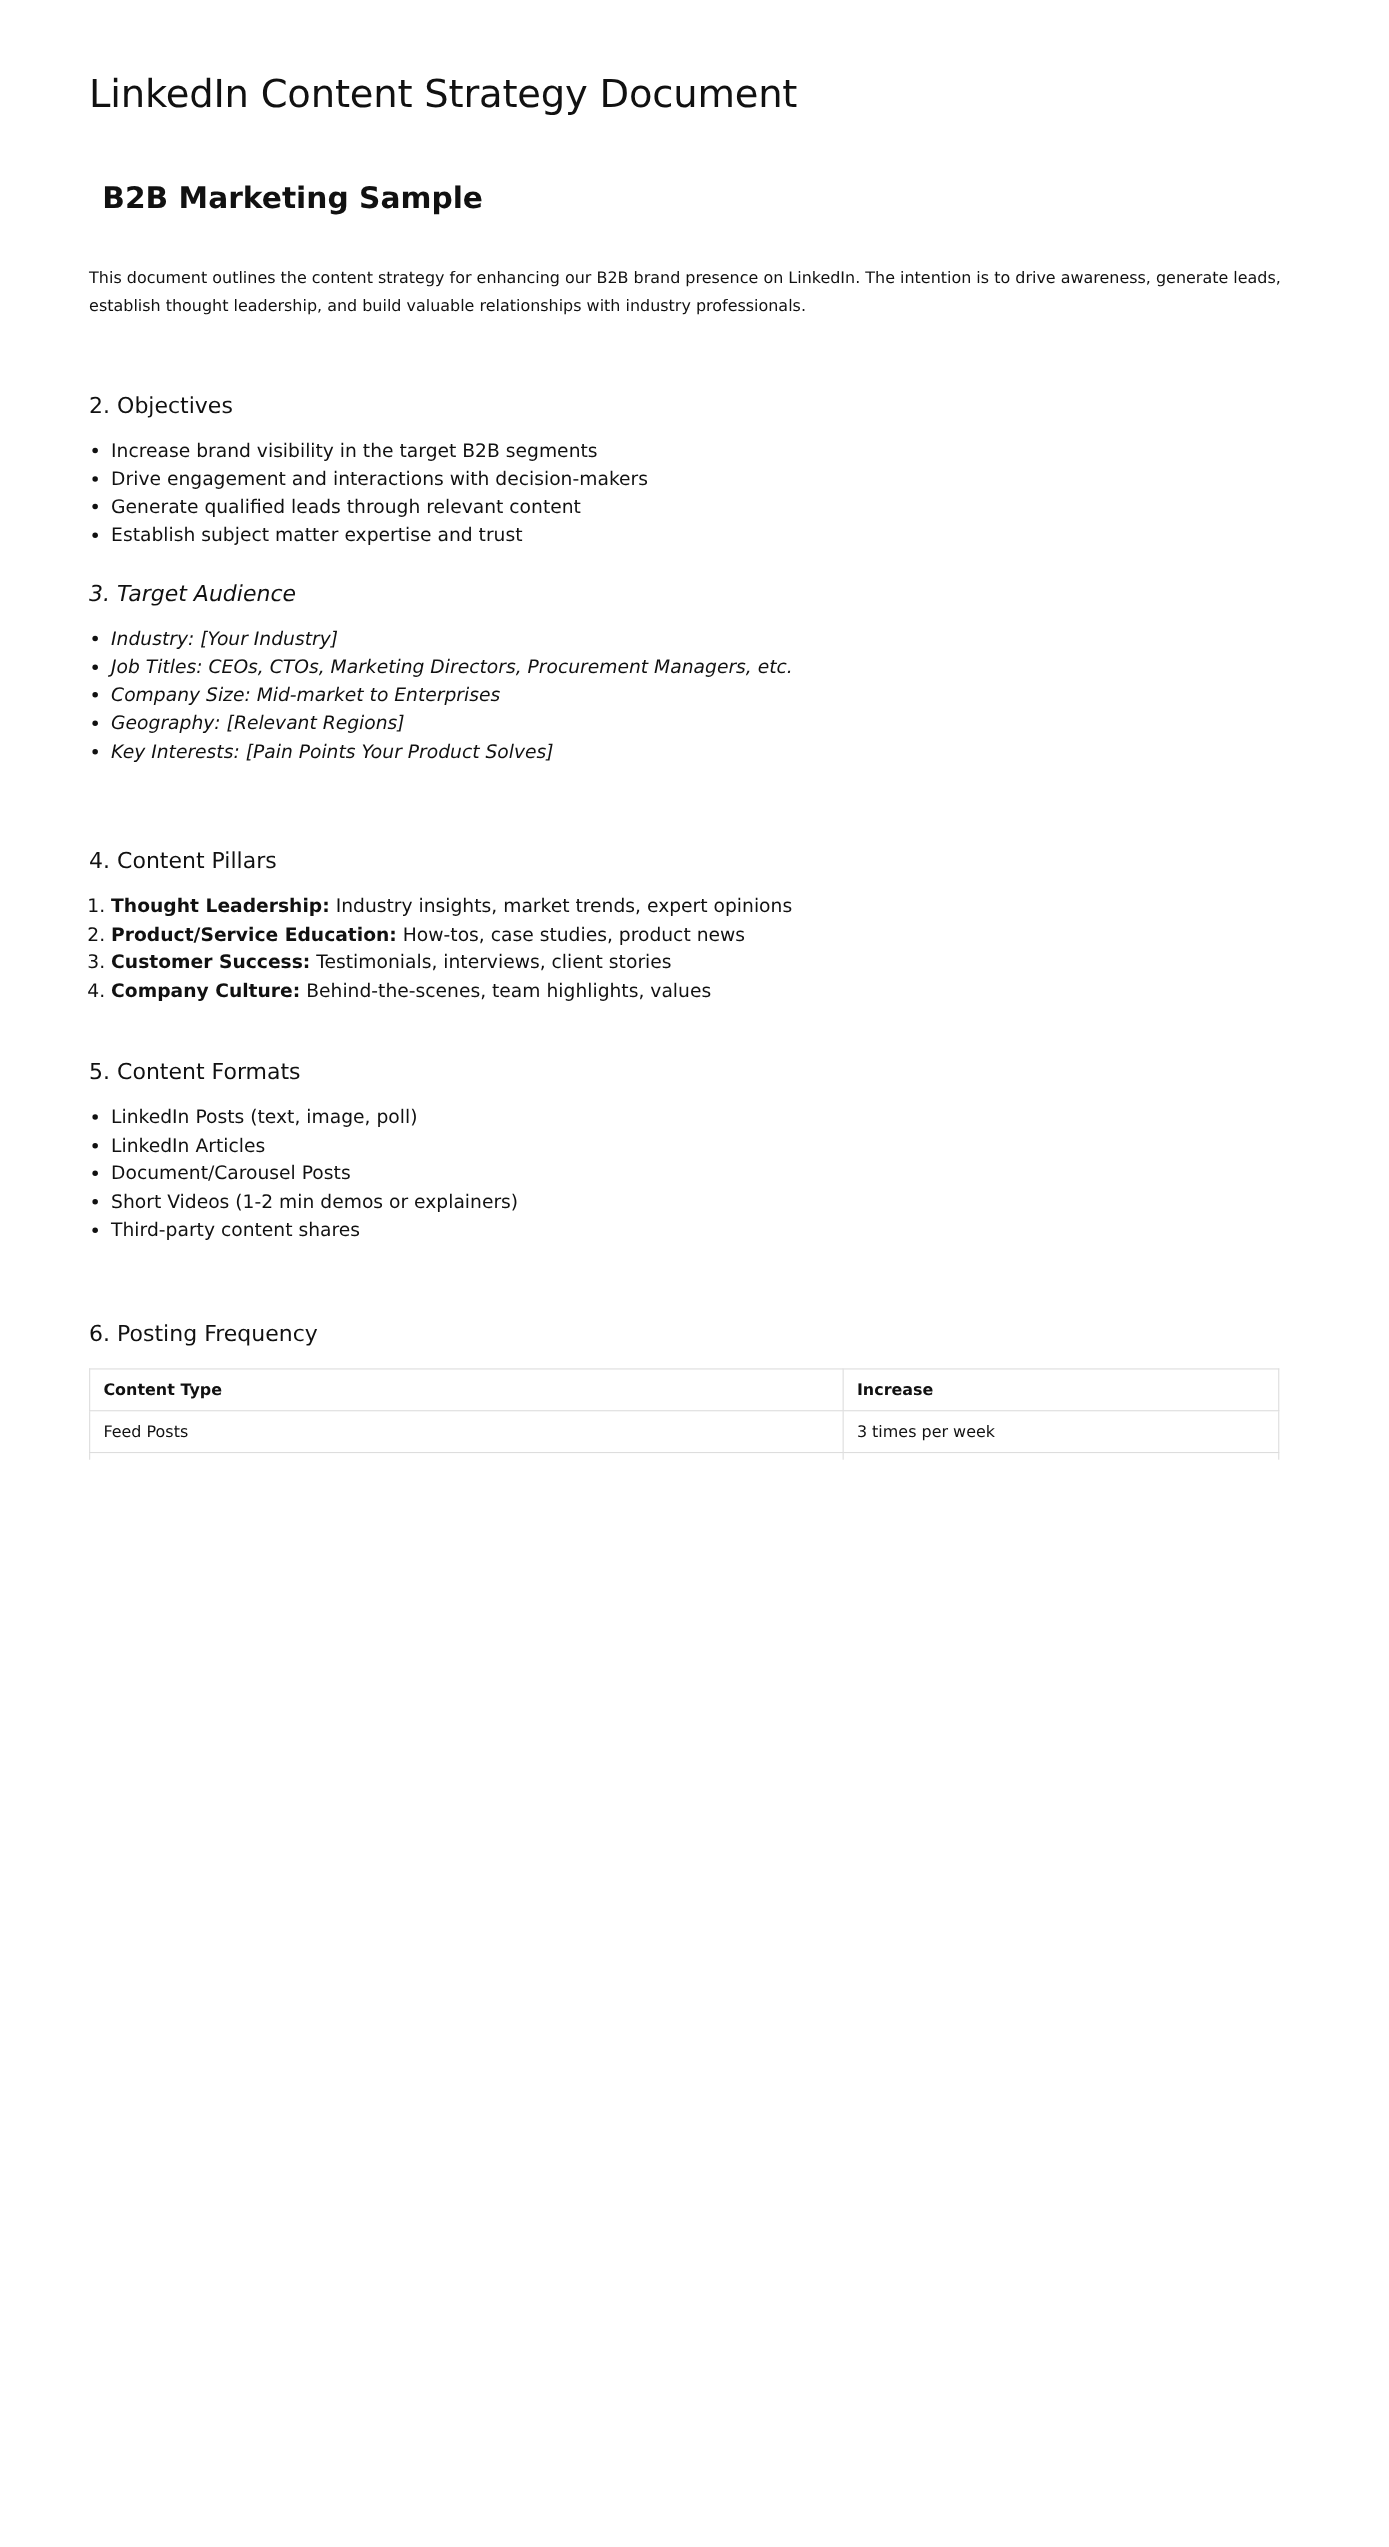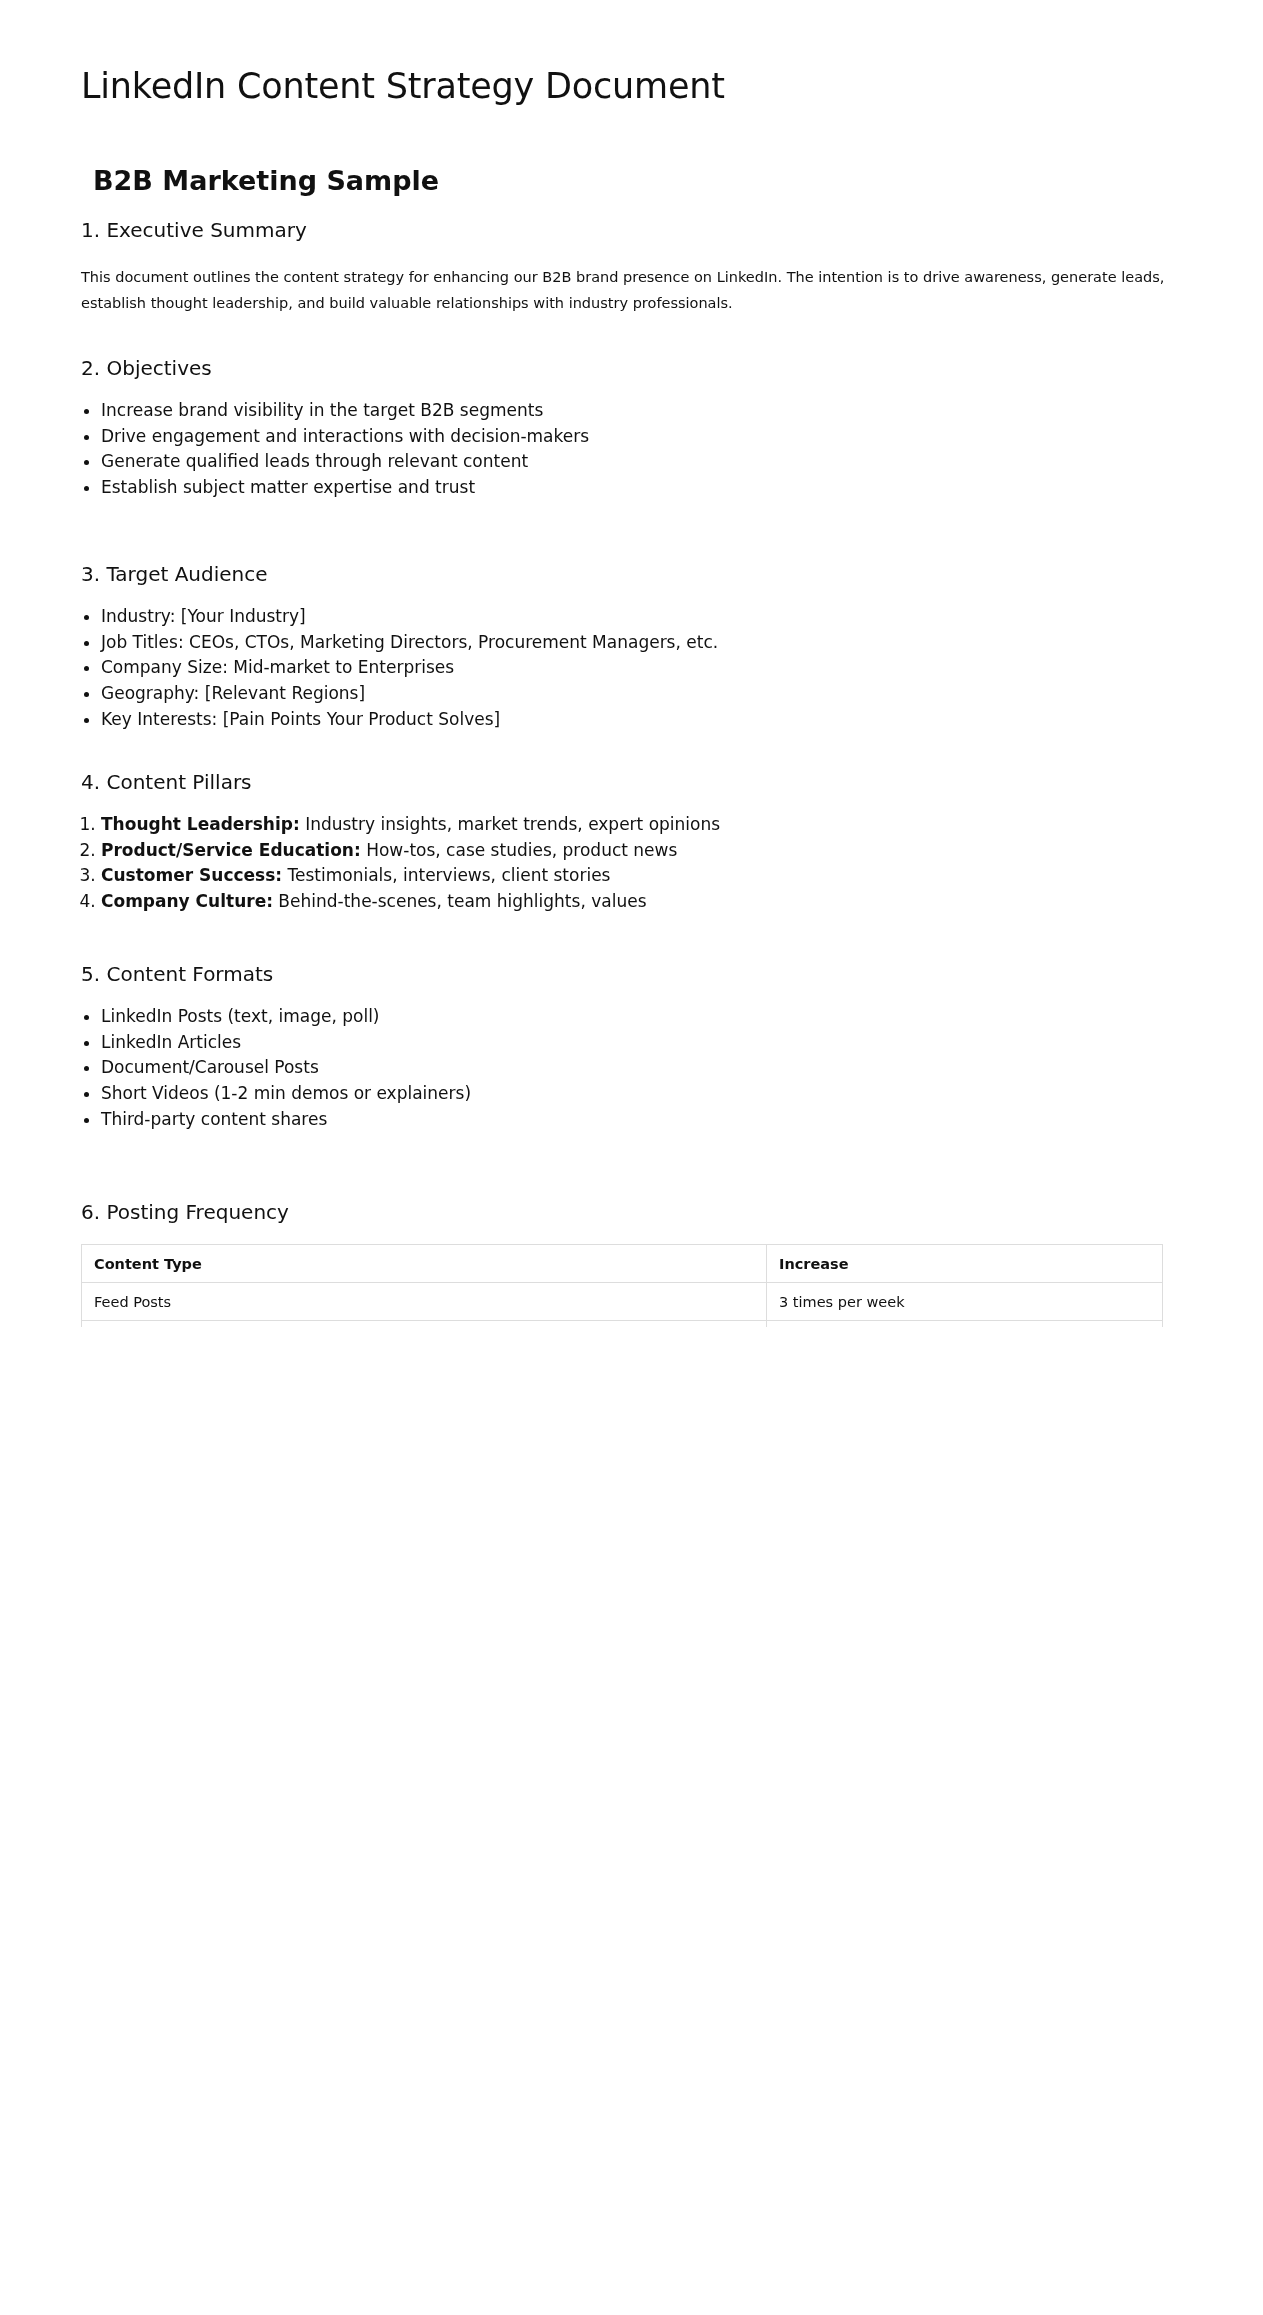--- a/index.html
+++ b/index.html
@@ -73,35 +73,34 @@
   tr.clip td { height: 6px; border-bottom: none; padding: 0; }
 </style>
 </head>
 <body>
 
 <div class="page">
   <h1>LinkedIn Content Strategy Document</h1>
   <h2 class="subtitle">B2B Marketing Sample</h2>
 
   <div class="section" style="top:218px;">
-    <h3>1. Executive Summary</h3>
     <p>This document outlines the content strategy for enhancing our B2B brand presence on LinkedIn. The intention is to drive awareness, generate leads, establish thought leadership, and build valuable relationships with industry professionals.</p>
   </div>
 
   <div class="section" style="top:356px;">
     <h3>2. Objectives</h3>
     <ul>
       <li>Increase brand visibility in the target B2B segments</li>
       <li>Drive engagement and interactions with decision-makers</li>
       <li>Generate qualified leads through relevant content</li>
       <li>Establish subject matter expertise and trust</li>
     </ul>
   </div>
 
-  <div class="section" style="top:562px;">
+  <div class="section" style="top:527px;font-style:italic;">
     <h3>3. Target Audience</h3>
     <ul>
       <li>Industry: [Your Industry]</li>
       <li>Job Titles: CEOs, CTOs, Marketing Directors, Procurement Managers, etc.</li>
       <li>Company Size: Mid-market to Enterprises</li>
       <li>Geography: [Relevant Regions]</li>
       <li>Key Interests: [Pain Points Your Product Solves]</li>
     </ul>
   </div>
 

